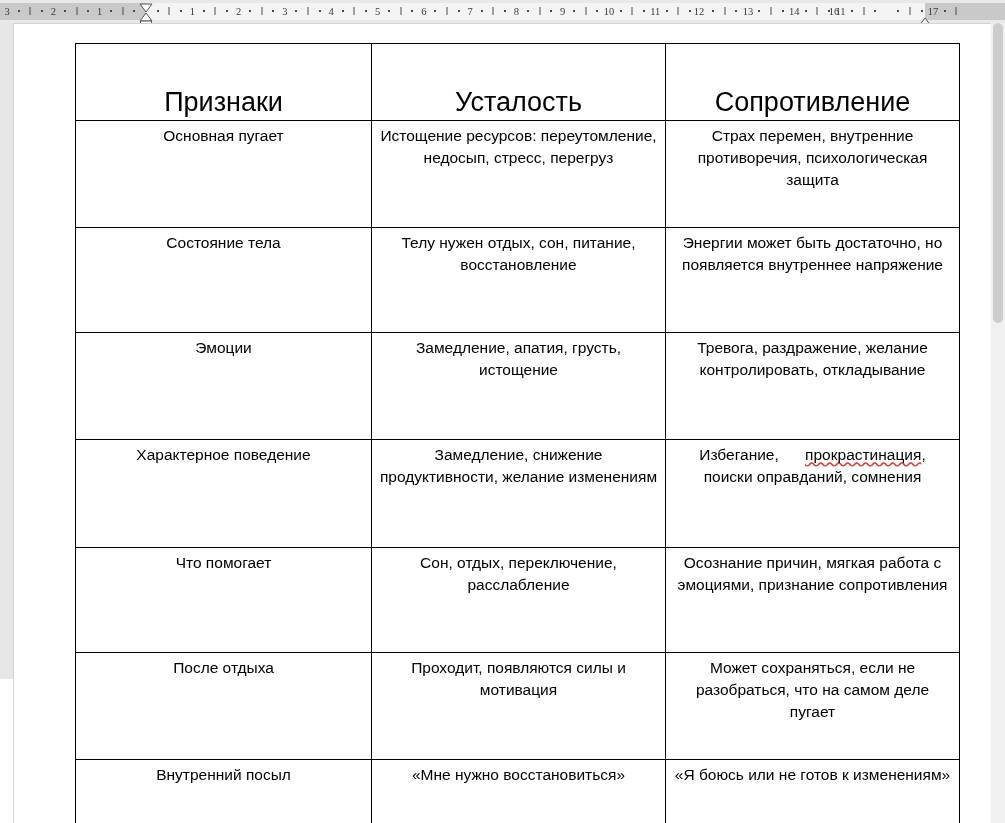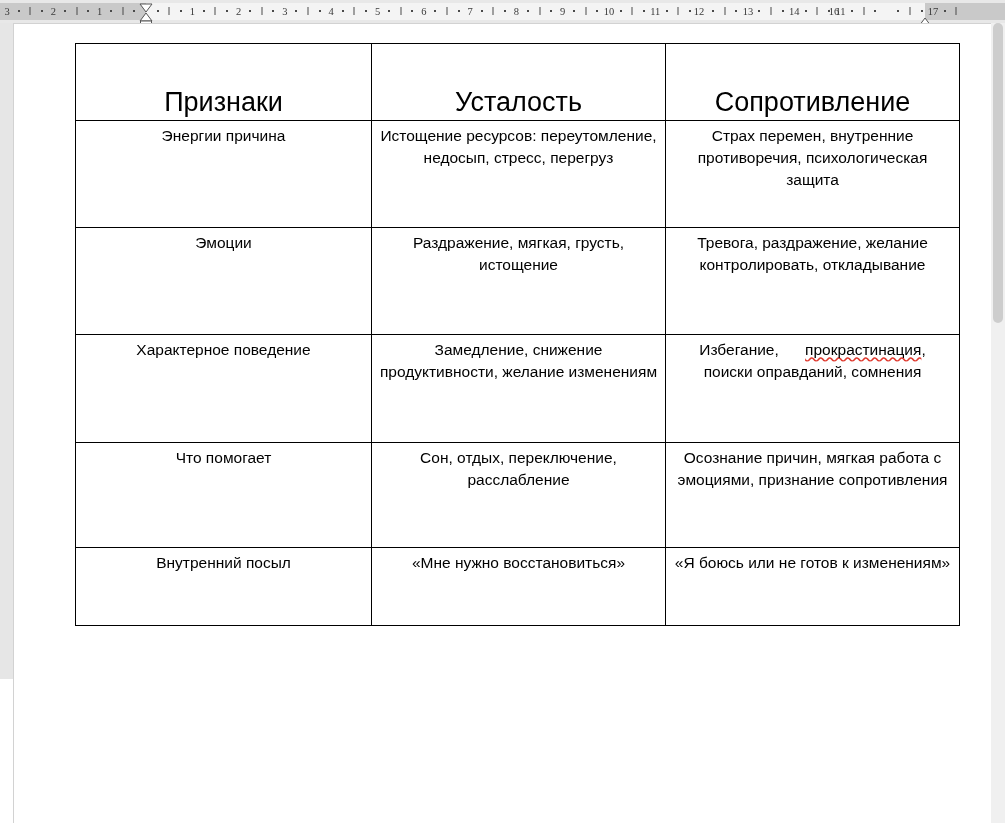--- a/index.html
+++ b/index.html
@@ -276,44 +276,54 @@
           <col class="c3">
       </colgroup>
       <tbody>
         <tr class="header-row">
           <td>Признаки</td>
           <td>Усталость</td>
           <td>Сопротивление</td>
         </tr>
 
         <tr class="body-row r1">
-          <td>Энергии причина</td>
+          <td>Основная пугает</td>
           <td>Истощение ресурсов: переутомление, недосып, стресс, перегруз</td>
           <td>Страх перемен, внутренние противоречия, психологическая защита</td>
         </tr>
 
+        <tr class="body-row r2">
+          <td>Состояние тела</td>
+          <td>Телу нужен отдых, сон, питание, восстановление</td>
+          <td>Энергии может быть достаточно, но появляется внутреннее напряжение</td>
+        </tr>
 
         <tr class="body-row r3">
           <td>Эмоции</td>
-          <td>Раздражение, мягкая, грусть, истощение</td>
+          <td>Замедление, апатия, грусть, истощение</td>
           <td>Тревога, раздражение, желание контролировать, откладывание</td>
         </tr>
 
         <tr class="body-row r4">
           <td>Характерное поведение</td>
           <td>Замедление, снижение продуктивности, желание изменениям</td>
           <td><span>Избегание, </span><span class="spell-error">прокрастинация</span><span>, поиски оправданий, сомнения</span></td>
         </tr>
 
         <tr class="body-row r5">
           <td>Что помогает</td>
           <td>Сон, отдых, переключение, расслабление</td>
           <td>Осознание причин, мягкая работа с эмоциями, признание сопротивления</td>
         </tr>
 
+        <tr class="body-row r6">
+          <td>После отдыха</td>
+          <td>Проходит, появляются силы и мотивация</td>
+          <td>Может сохраняться, если не разобраться, что на самом деле пугает</td>
+        </tr>
 
         <tr class="body-row r7">
           <td>Внутренний посыл</td>
           <td>«Мне нужно восстановиться»</td>
           <td>«Я боюсь или не готов к изменениям»</td>
         </tr>
       </tbody>
     </table>
 
   </div>

